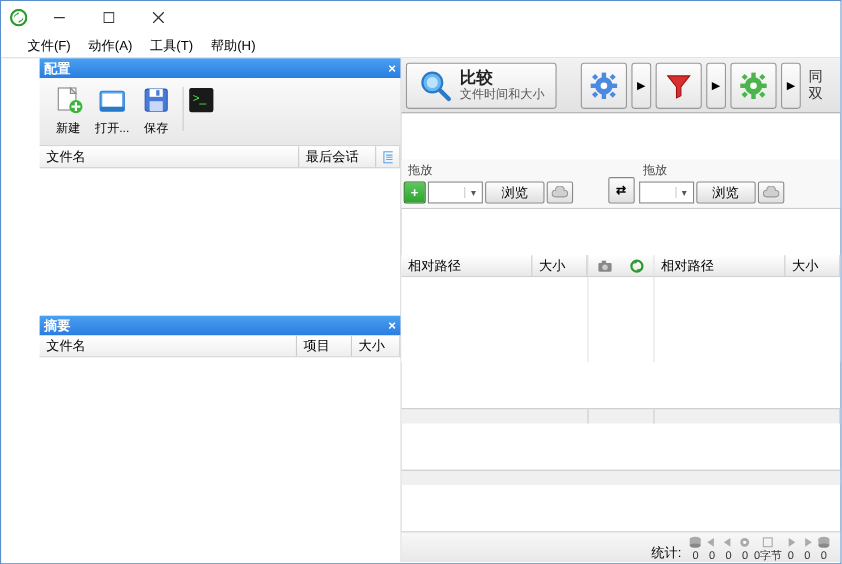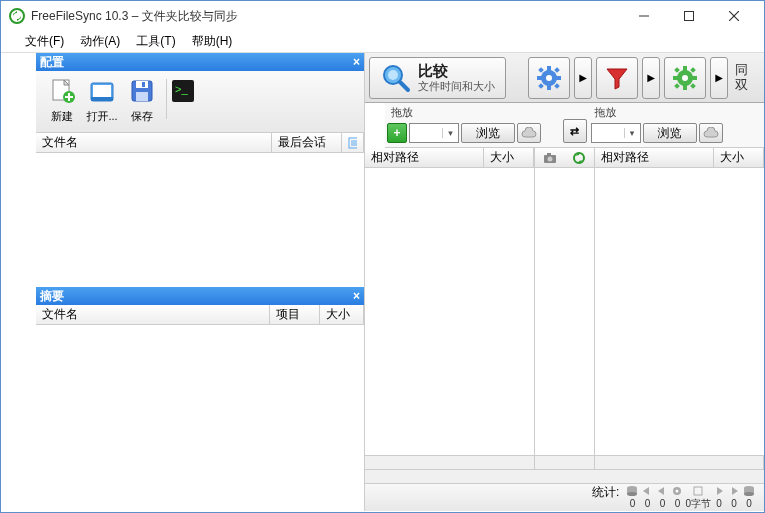--- a/index.html
+++ b/index.html
@@ -12,21 +12,21 @@
 .titlebar .win-btns { display: flex; }
 .titlebar .win-btn { width: 45px; height: 29px; display: flex; align-items: center; justify-content: center; color: #333; }
 
 
 .menubar { height: 22px; background: #fff; display: flex; align-items: center; padding: 0 16px; border-bottom: 1px solid #ddd; }
 .menubar .menu-item { padding: 2px 8px; font-size: 12px; }
 
 
 .main { display: flex; height: calc(100% - 53px); }
 .left-col { width: 329px; display: flex; flex-direction: column; border-right: 1px solid #ccc; margin-left: 35px; }
-.right-col { flex: 1; display: flex; flex-direction: column; }
+.right-col { flex: 1; display: flex; flex-direction: column; gap: 42px; }
 
 
 .panel-hdr { height: 18px; background: linear-gradient(#4aa0f0, #2a7de0); color: #fff; font-size: 12px; display: flex; align-items: center; padding: 0 4px; font-weight: bold; }
 .panel-hdr .close { margin-left: auto; cursor: pointer; font-weight: bold; }
 
 
 .cfg-toolbar { height: 62px; background: linear-gradient(#fafafa,#e8e8e8); display: flex; align-items: flex-start; padding: 4px 6px; border-bottom: 1px solid #ccc; }
 .tb-btn { display: flex; flex-direction: column; align-items: center; margin: 0 4px; font-size: 11px; cursor: pointer; }
 .tb-btn .ic { width: 32px; height: 32px; margin-bottom: 2px; display: flex; align-items: center; justify-content: center; border: 1px solid transparent; }
 
@@ -51,21 +51,21 @@
 .big-btn { height:42px; background:linear-gradient(#fdfdfd,#e6e6e6); border:1px solid #999; border-radius:3px; display:flex; align-items:center; padding:0 10px; cursor:pointer; }
 .big-btn .bic{width:32px;height:32px;margin-right:6px;display:flex;align-items:center;justify-content:center;}
 .big-btn .btxt{display:flex;flex-direction:column;line-height:1.1;}
 .big-btn .btxt .t1{font-size:15px;font-weight:bold;color:#222;}
 .big-btn .btxt .t2{font-size:11px;color:#555;}
 .sq-btn{height:42px;width:42px;background:linear-gradient(#fdfdfd,#e6e6e6);border:1px solid #999;border-radius:3px;display:flex;align-items:center;justify-content:center;cursor:pointer;}
 .arrow-btn{height:42px;width:18px;background:linear-gradient(#fdfdfd,#e6e6e6);border:1px solid #999;border-radius:3px;display:flex;align-items:center;justify-content:center;cursor:pointer;font-size:10px;}
 .sync-lbl{font-size:13px;color:#333;padding:0 3px;display:flex;flex-direction:column;line-height:1.1;}
 
 
-.folder-rows{display:flex;border-bottom:1px solid #ccc;padding:2px;background:#f8f8f8;gap:2px;margin-left:20px;}
+.folder-rows{display:flex;border-bottom:1px solid #ccc;padding:2px;background:#f8f8f8;gap:2px;}
 .folder-side{flex:1;display:flex;flex-direction:column;gap:1px;}
 .fs-label{font-size:11px;color:#444;padding:0 4px;}
 .fs-row{display:flex;align-items:center;gap:2px;height:24px;}
 .add-btn{width:20px;height:20px;background:linear-gradient(#5ec75e,#2ea52e);border:1px solid #1a7a1a;border-radius:2px;display:flex;align-items:center;justify-content:center;color:#fff;font-weight:bold;cursor:pointer;}
 .combo{flex:0 0 50px;height:20px;border:1px solid #888;background:#fff;display:flex;align-items:center;}
 .combo .cdrop{margin-left:auto;width:16px;text-align:center;font-size:9px;color:#555;border-left:1px solid #ccc;}
 .browse-btn{height:20px;padding:0 14px;background:linear-gradient(#fdfdfd,#e0e0e0);border:1px solid #888;border-radius:2px;font-size:12px;cursor:pointer;}
 .cloud-btn{width:24px;height:20px;background:linear-gradient(#fdfdfd,#e0e0e0);border:1px solid #888;border-radius:2px;display:flex;align-items:center;justify-content:center;cursor:pointer;}
 .swap-col{width:28px;display:flex;flex-direction:column;align-items:center;justify-content:flex-end;gap:0;padding-bottom:2px;}
 .swap-btn{width:24px;height:24px;background:linear-gradient(#fdfdfd,#e0e0e0);border:1px solid #888;border-radius:2px;display:flex;flex-direction:column;align-items:center;justify-content:center;font-size:11px;font-weight:bold;cursor:pointer;line-height:1;}
@@ -81,41 +81,40 @@
 .gbody{flex:1;background:#fff;}
 
 
 .bot-strip{display:flex;height:14px;background:#f0f0f0;border-top:1px solid #ccc;}
 .bot-strip .seg{flex:1;border-right:1px solid #ccc;}
 .bot-strip .seg.thin{flex:0 0 60px;}
 
 .scrollstrip{height:14px;background:#f0f0f0;border-top:1px solid #ccc;}
 
 
-.statusbar{height:28px;background:linear-gradient(#f8f8f8,#e8e8e8);border-top:1px solid #ccc;display:flex;align-items:flex-start;padding:0 8px;}
+.statusbar{height:28px;background:linear-gradient(#f8f8f8,#e8e8e8);border-top:1px solid #ccc;display:flex;align-items:flex-end;padding:0 8px;}
 .statusbar .sp{flex:1;}
 .statusbar .stat-lbl{font-size:12px;margin-right:6px;}
 .stat-icons{display:flex;align-items:center;gap:1px;}
 .stat-item{display:flex;flex-direction:column;align-items:center;font-size:10px;line-height:1;gap:1px;color:#333;}
 .stat-item .sic{width:14px;height:14px;display:flex;align-items:center;justify-content:center;}
 
 svg{display:block;}
 </style>
 </head>
 <body>
 
 <div class="titlebar">
   <span class="app-icon">
     <svg width="16" height="16" viewBox="0 0 16 16">
         <circle cx="8" cy="8" r="7" fill="none" stroke="#2a9a2a" stroke-width="2"></circle>
         <path d="M4 6 L8 3 L8 5 A4 4 0 0 0 4 9" fill="#2a9a2a"></path>
         <path d="M12 10 L8 13 L8 11 A4 4 0 0 0 12 7" fill="#2a9a2a"></path>
       </svg>
   </span>
-  <span class="title">FreeFileSync 10.3 – 文件夹比较与同步</span>
   <div class="win-btns">
     <div class="win-btn">
         <svg width="10" height="10">
           <line x1="0" y1="5" x2="10" y2="5" stroke="#333" stroke-width="1"></line>
         </svg>
       </div>
     <div class="win-btn">
         <svg width="10" height="10">
           <rect x="0.5" y="0.5" width="9" height="9" fill="none" stroke="#333" stroke-width="1"></rect>
         </svg>

